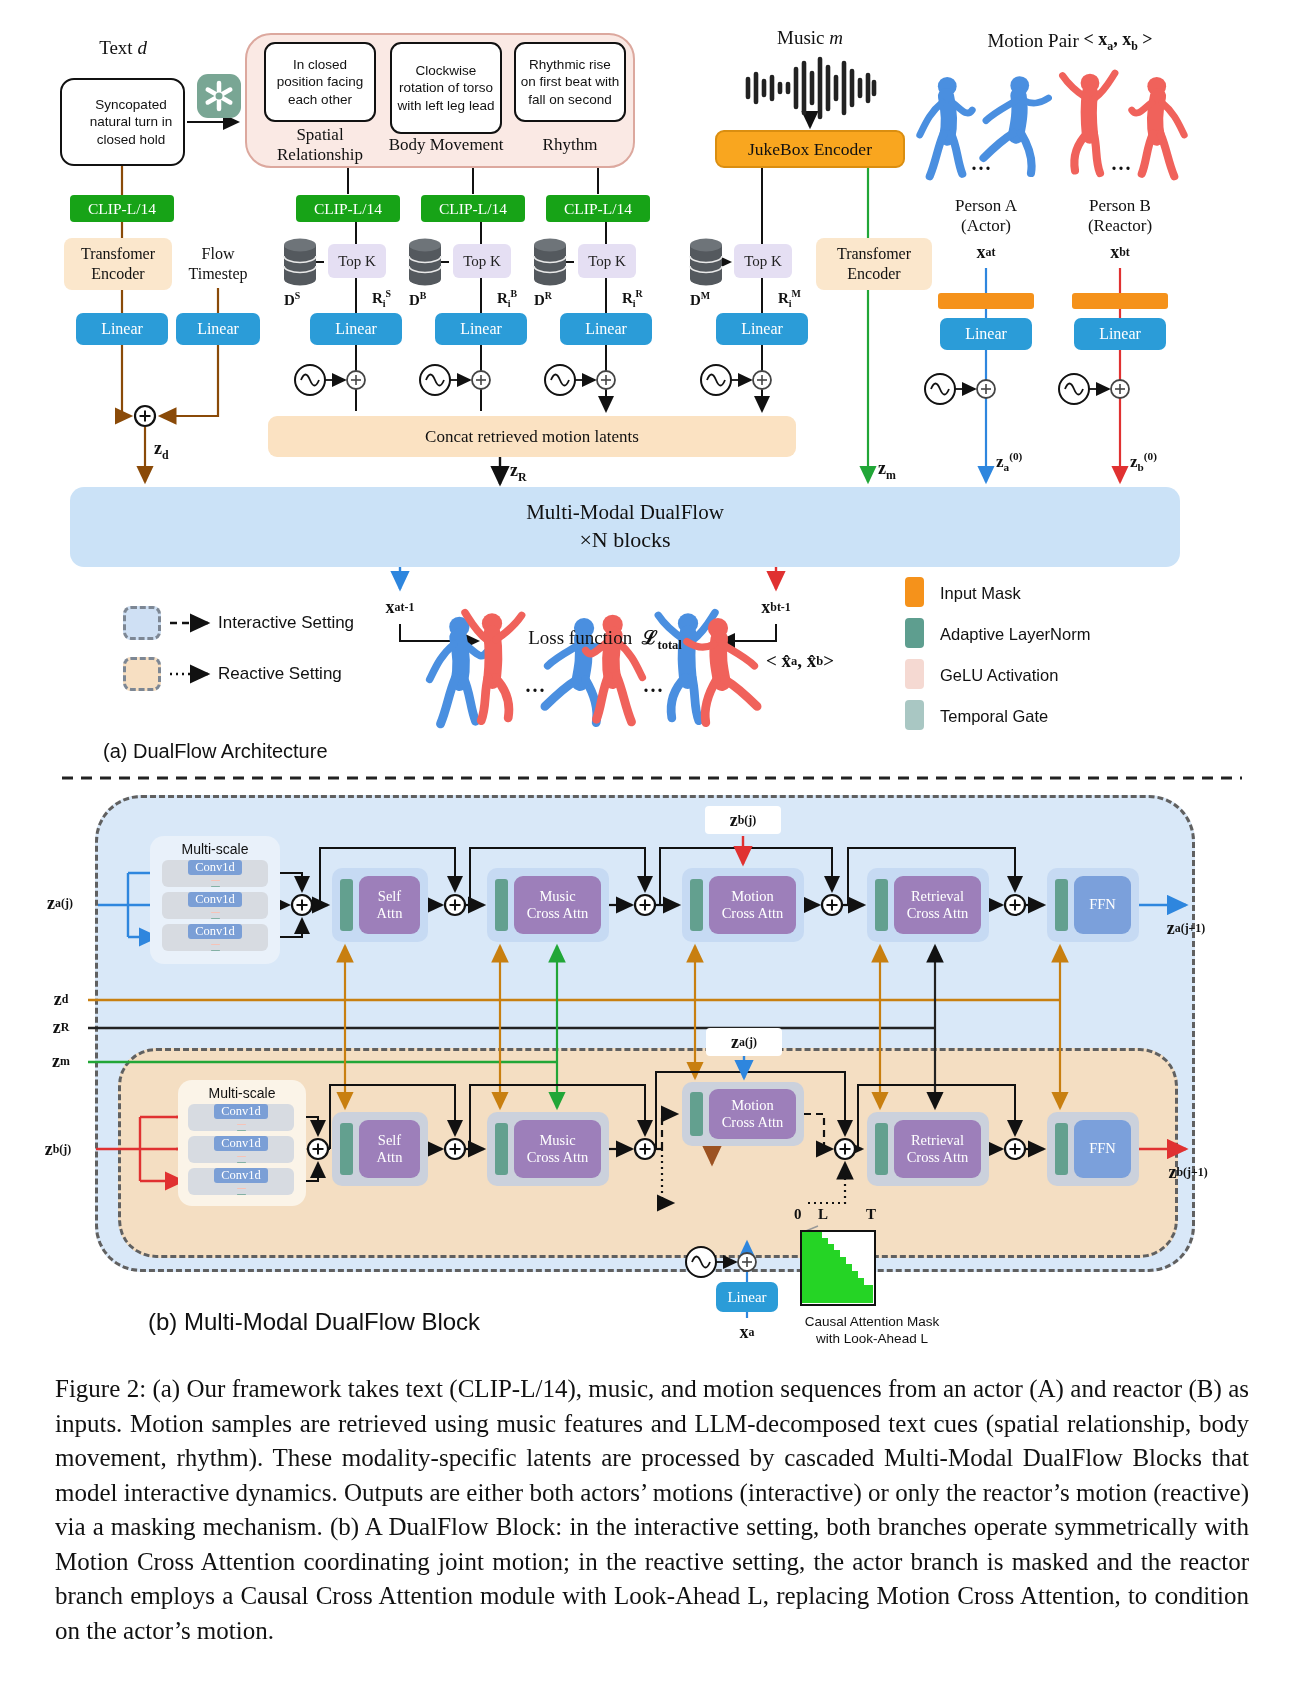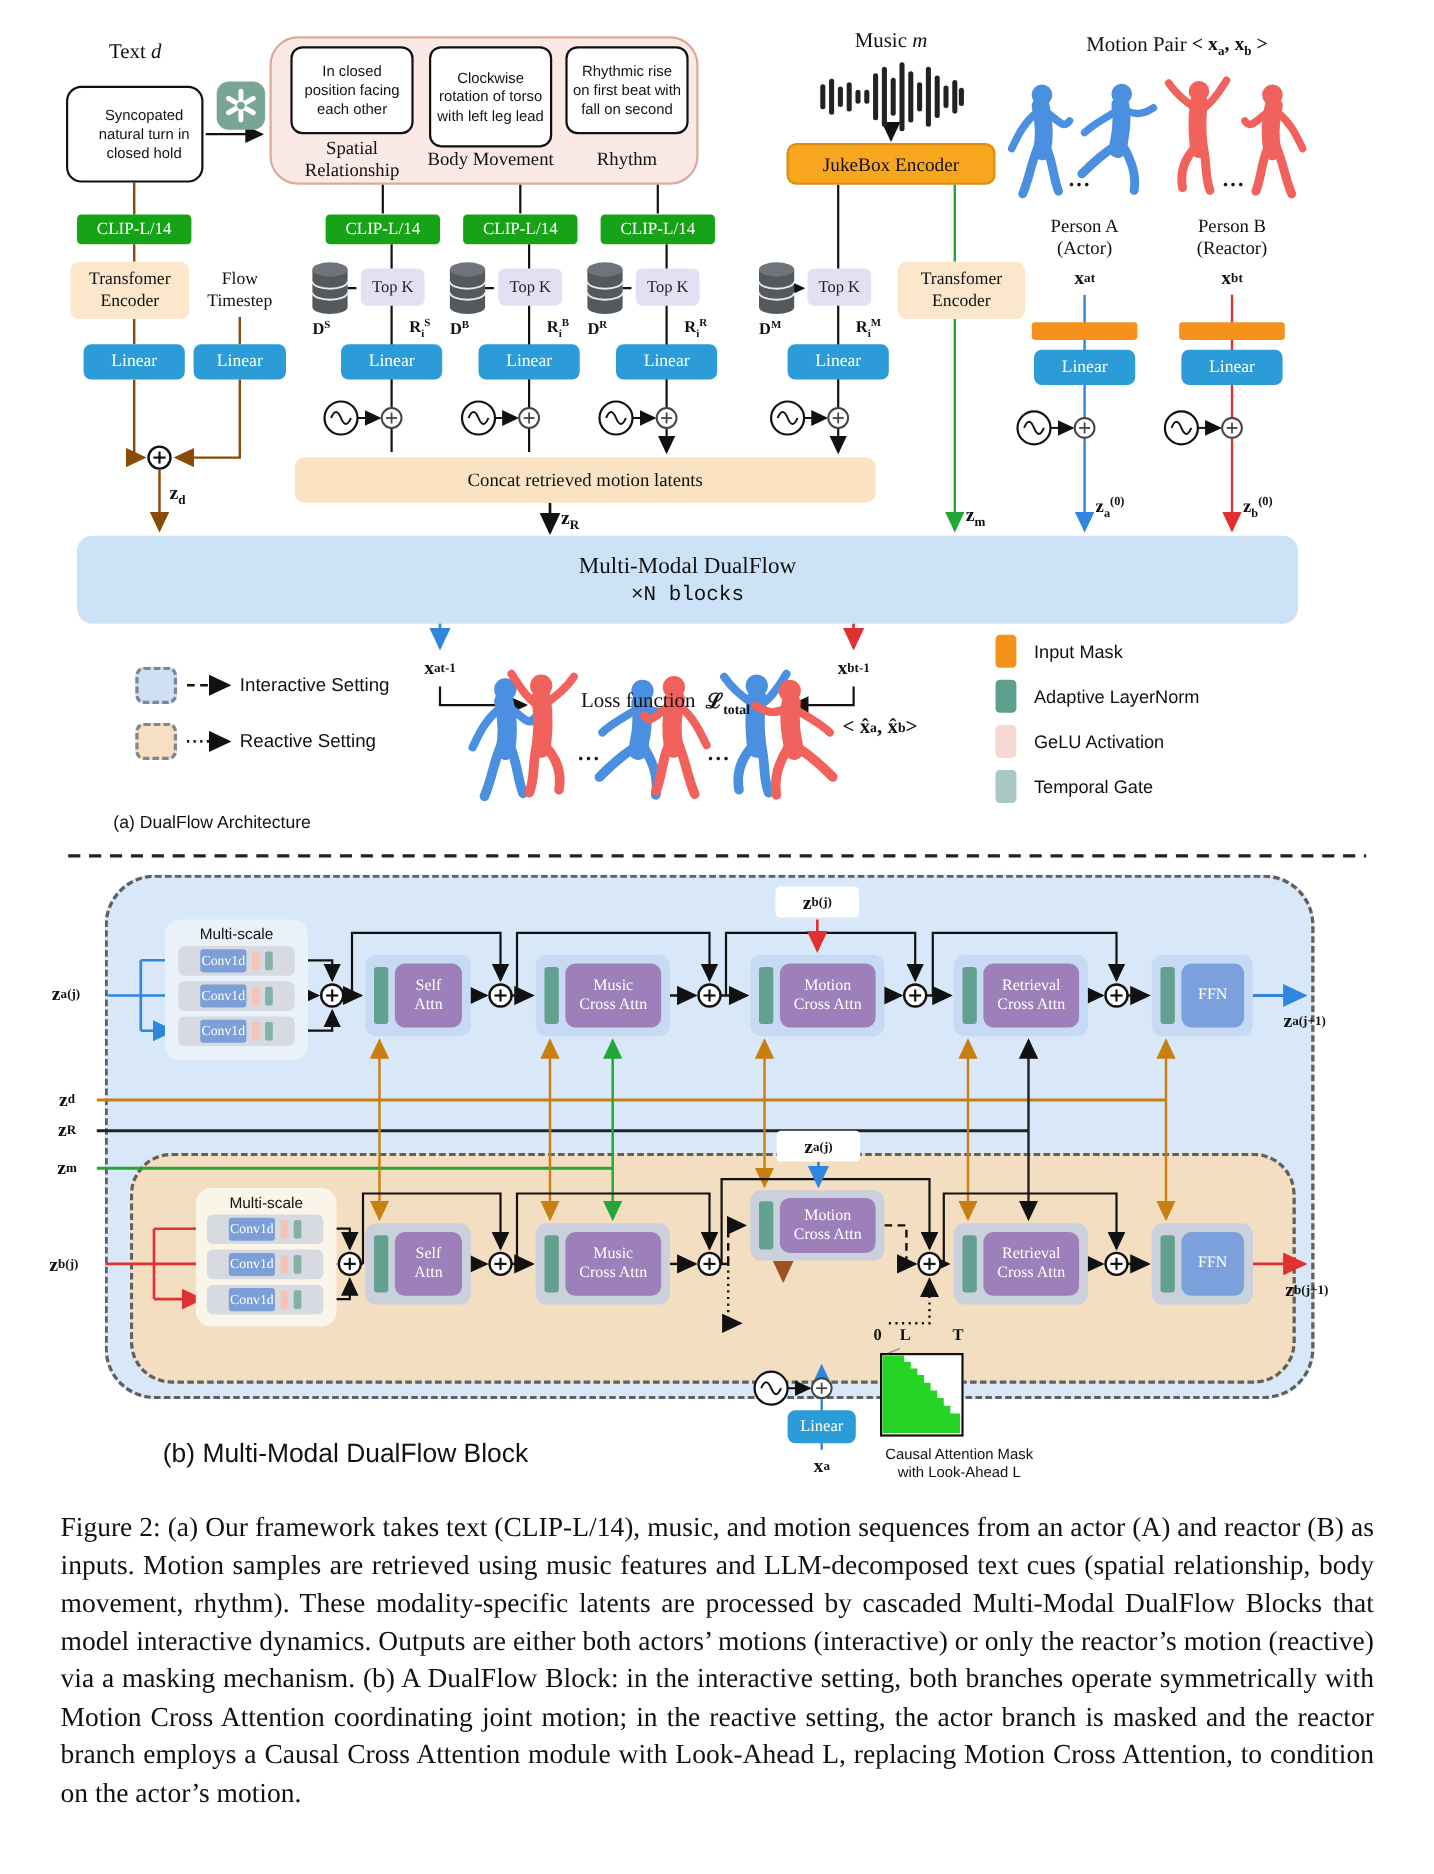--- a/index.html
+++ b/index.html
@@ -26,21 +26,21 @@
   .attn .pbox{flex:1;height:58px;background:#9D7FBA;color:#fff;border-radius:9px;
         display:flex;flex-direction:column;align-items:center;justify-content:center;
         font-size:14.5px;line-height:1.2;}
   .attn .fbox{background:#7BA0DB;}
   .wrapA{background:#C6DAF3;}
   .wrapB{background:#CBD1DC;}
   .msgroup{border-radius:14px;}
   .msA{background:#E9F1FA;}
   .msB{background:#FBF4E8;}
   .mslabel{font-size:14px;}
-  .convrow{display:flex;align-items:center;background:#D7DBE1;border-radius:6px;padding:0 20px;gap:5px;}
+  .convrow{display:flex;align-items:center;background:#D7DBE1;border-radius:6px;padding:0 20px;gap:5px;flex-direction:column;}
   .convrow .cv{width:54px;height:21px;background:#7B9FD6;color:#fff;border-radius:3px;
         font-size:12.5px;display:flex;align-items:center;justify-content:center;}
   .convrow .slab{width:9px;height:17px;border-radius:2px;}
   .slab.pk{background:#F6C3B7;}
   .slab.tl{background:#84B1A5;}
   .swatch{border-radius:4px;}
   .dots{font-weight:bold;font-size:20px;letter-spacing:2px;}
   .capt{font-size:25px;line-height:1.38;text-align:justify;}
 </style>
 </head>
@@ -427,21 +427,21 @@
       <span>Linear</span>
     </div>
   <div class="c comp bluebox ctr ser" style="left:1074px;top:318px;width:92px;height:32px;">
       <span>Linear</span>
     </div>
   <div class="c lbl math" style="left:996px;top:450px;font-size:17px;">z<sub>a</sub><sup>(0)</sup></div>
   <div class="c lbl math" style="left:1130px;top:450px;font-size:17px;">z<sub>b</sub><sup>(0)</sup></div>
 
   <div class="c lbl ctr col ser" style="left:70px;top:487px;width:1110px;height:80px;font-size:21px;line-height:1.3;">
     <span>Multi-Modal DualFlow</span>
-    <span style="font-size:19px;font-family:Liberation Mono, monospace;">×N blocks</span>
+    <span style="font-size:22px;">×N blocks</span>
   </div>
 
   <div class="c lbl ctr math" style="left:358px;top:592px;width:84px;height:30px;font-size:18px;">x<sub>a</sub><sup>t-1</sup></div>
   <div class="c lbl ctr math" style="left:734px;top:592px;width:84px;height:30px;font-size:18px;">x<sub>b</sub><sup>t-1</sup></div>
   <div class="c lbl ctr" style="left:492px;top:622px;width:226px;height:32px;font-size:19px;">
     <span class="ser">Loss function</span>&nbsp;&nbsp;<span class="math">ℒ<sub>total</sub></span>
   </div>
   <div class="c lbl ctr dots ser" style="left:516px;top:672px;width:40px;height:26px;">...</div>
   <div class="c lbl ctr dots ser" style="left:634px;top:672px;width:40px;height:26px;">...</div>
   <div class="c lbl ctr math" style="left:740px;top:646px;width:120px;height:30px;font-size:19px;">&lt; x̂<sub>a</sub>, x̂<sub>b</sub> &gt;</div>
@@ -453,21 +453,21 @@
 
   <div class="c comp swatch" style="left: 905px; top: 577px; width: 19px; height: 30px; background: rgb(245, 146, 27);"></div>
   <div class="c lbl san" style="left:940px;top:584px;font-size:16.5px;">Input Mask</div>
   <div class="c comp swatch" style="left: 905px; top: 618px; width: 19px; height: 30px; background: rgb(94, 158, 143);"></div>
   <div class="c lbl san" style="left:940px;top:625px;font-size:16.5px;">Adaptive LayerNorm</div>
   <div class="c comp swatch" style="left: 905px; top: 659px; width: 19px; height: 30px; background: rgb(245, 217, 210);"></div>
   <div class="c lbl san" style="left:940px;top:666px;font-size:16.5px;">GeLU Activation</div>
   <div class="c comp swatch" style="left: 905px; top: 700px; width: 19px; height: 30px; background: rgb(169, 199, 195);"></div>
   <div class="c lbl san" style="left:940px;top:707px;font-size:16.5px;">Temporal Gate</div>
 
-  <div class="c lbl san" style="left:103px;top:740px;font-size:16px;">(a) DualFlow Architecture</div>
+  <div class="c lbl san" style="left:103px;top:740px;font-size:20px;">(a) DualFlow Architecture</div>
 
   <div class="c comp msgroup msA" style="left:150px;top:836px;width:130px;height:128px;"></div>
   <div class="c lbl ctr san mslabel" style="left:150px;top:840px;width:130px;height:18px;">Multi-scale</div>
   <div class="c comp convrow" style="left:162px;top:860px;width:106px;height:27px;">
       <span class="cv ser">Conv1d</span>
       <span class="slab pk"></span>
       <span class="slab tl"></span>
     </div>
   <div class="c comp convrow" style="left:162px;top:892px;width:106px;height:27px;">
       <span class="cv ser">Conv1d</span>

